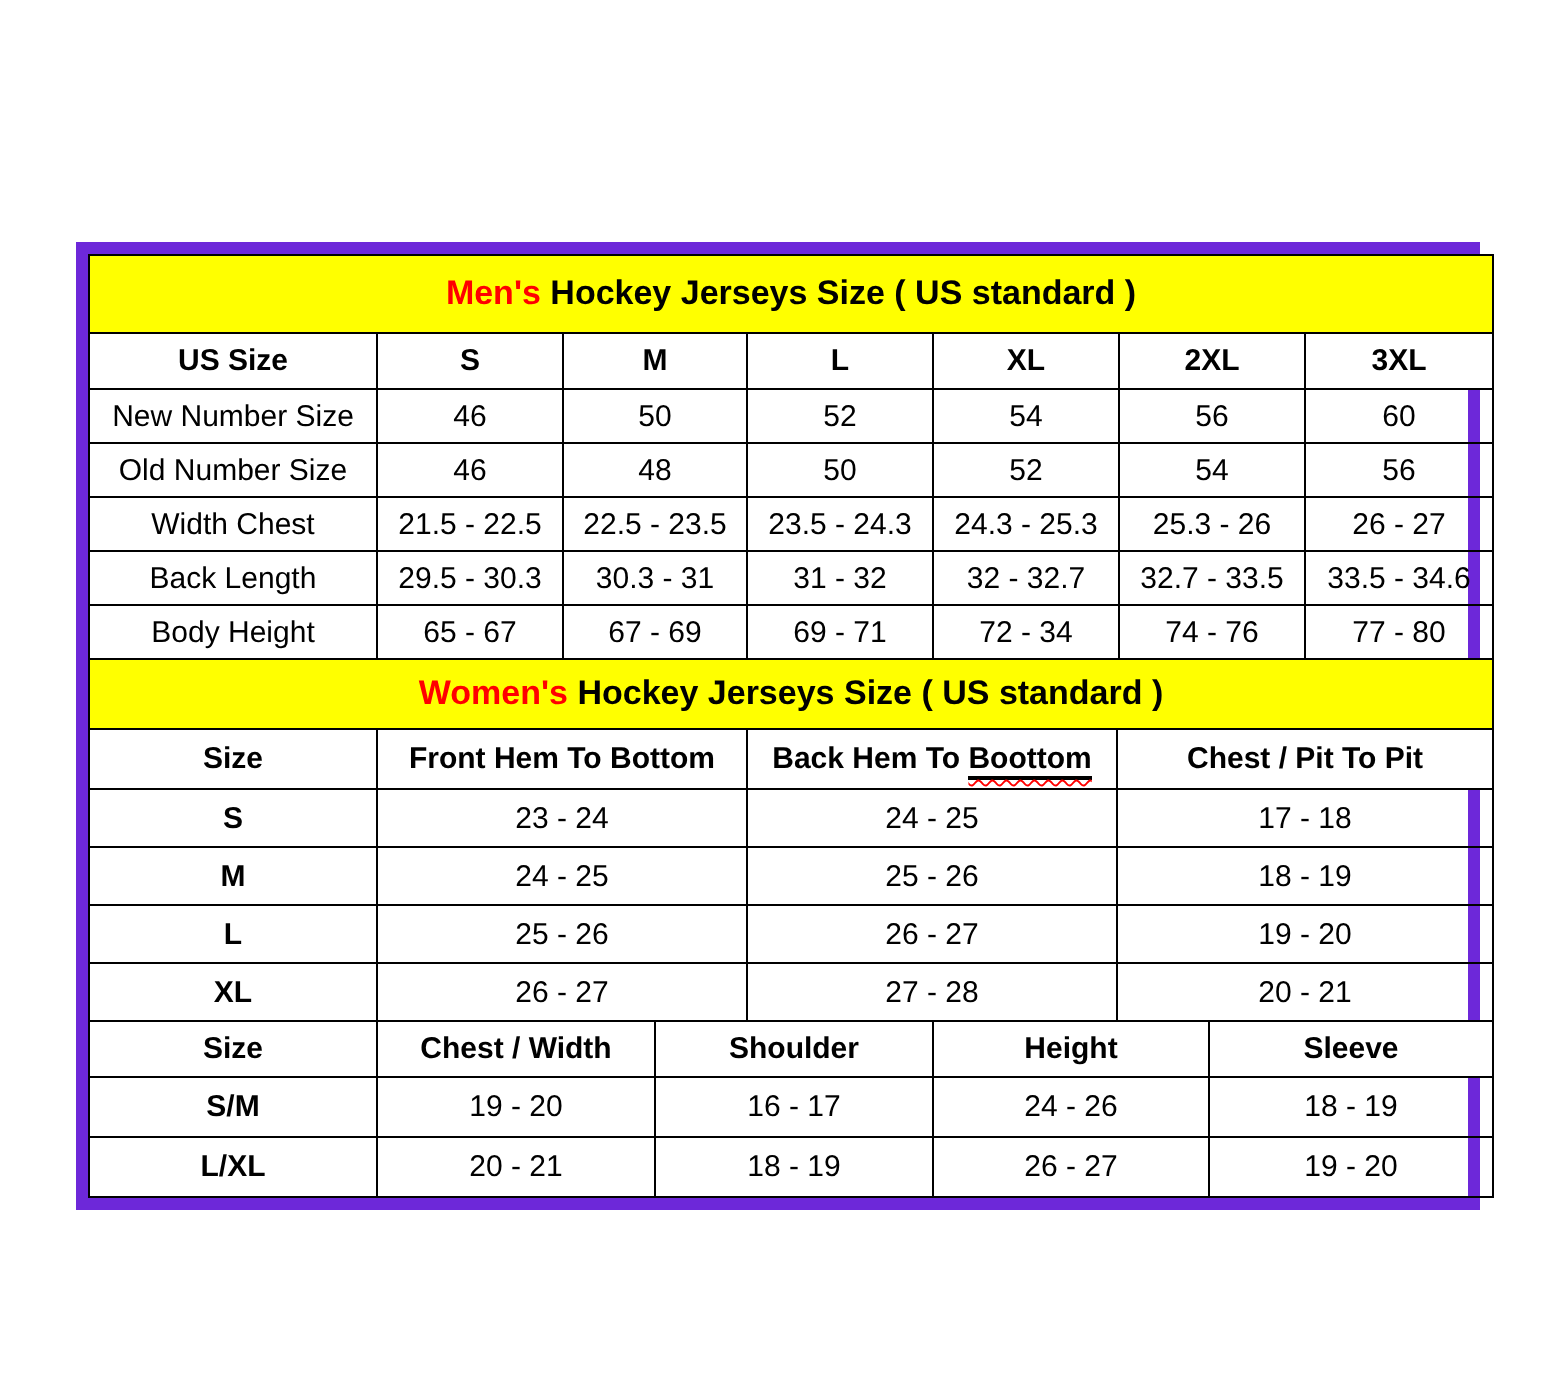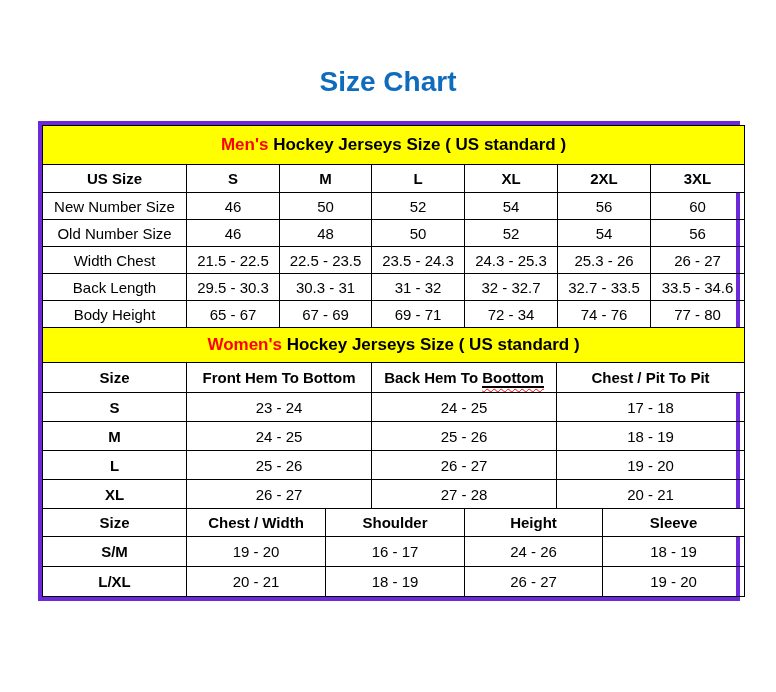--- a/index.html
+++ b/index.html
@@ -20,21 +20,21 @@
     font-size: 28px;
     font-weight: bold;
     color: #0F6CBD;
     letter-spacing: 0px;
   }
   .chart {
     position: absolute;
     left: 38px;
     top: 121px;
     width: 702px;
-    border: 4px solid #6d28d9;
+    border: 6px solid #6d28d9;
     box-sizing: border-box;
     background: #fff;
   }
   table.size-table {
     width: 100%;
     border-collapse: collapse;
     table-layout: fixed;
   }
   table.size-table + table.size-table { margin-top: -1px; }
   .size-table td, .size-table th {
@@ -70,21 +70,20 @@
     text-decoration-skip-ink: none;
     margin-top: 20px;
   }
   .ul-solid { border-bottom: 2px solid #000; }
 </style>
 </head>
 <body>
 
 <div class="page">
 
-  <div class="title">Size Chart</div>
 
   <div class="chart">
 
     <table class="size-table">
       <colgroup>
         <col style="width:144px">
           <col style="width:93px">
           <col style="width:92px">
         <col style="width:93px">
           <col style="width:93px">

